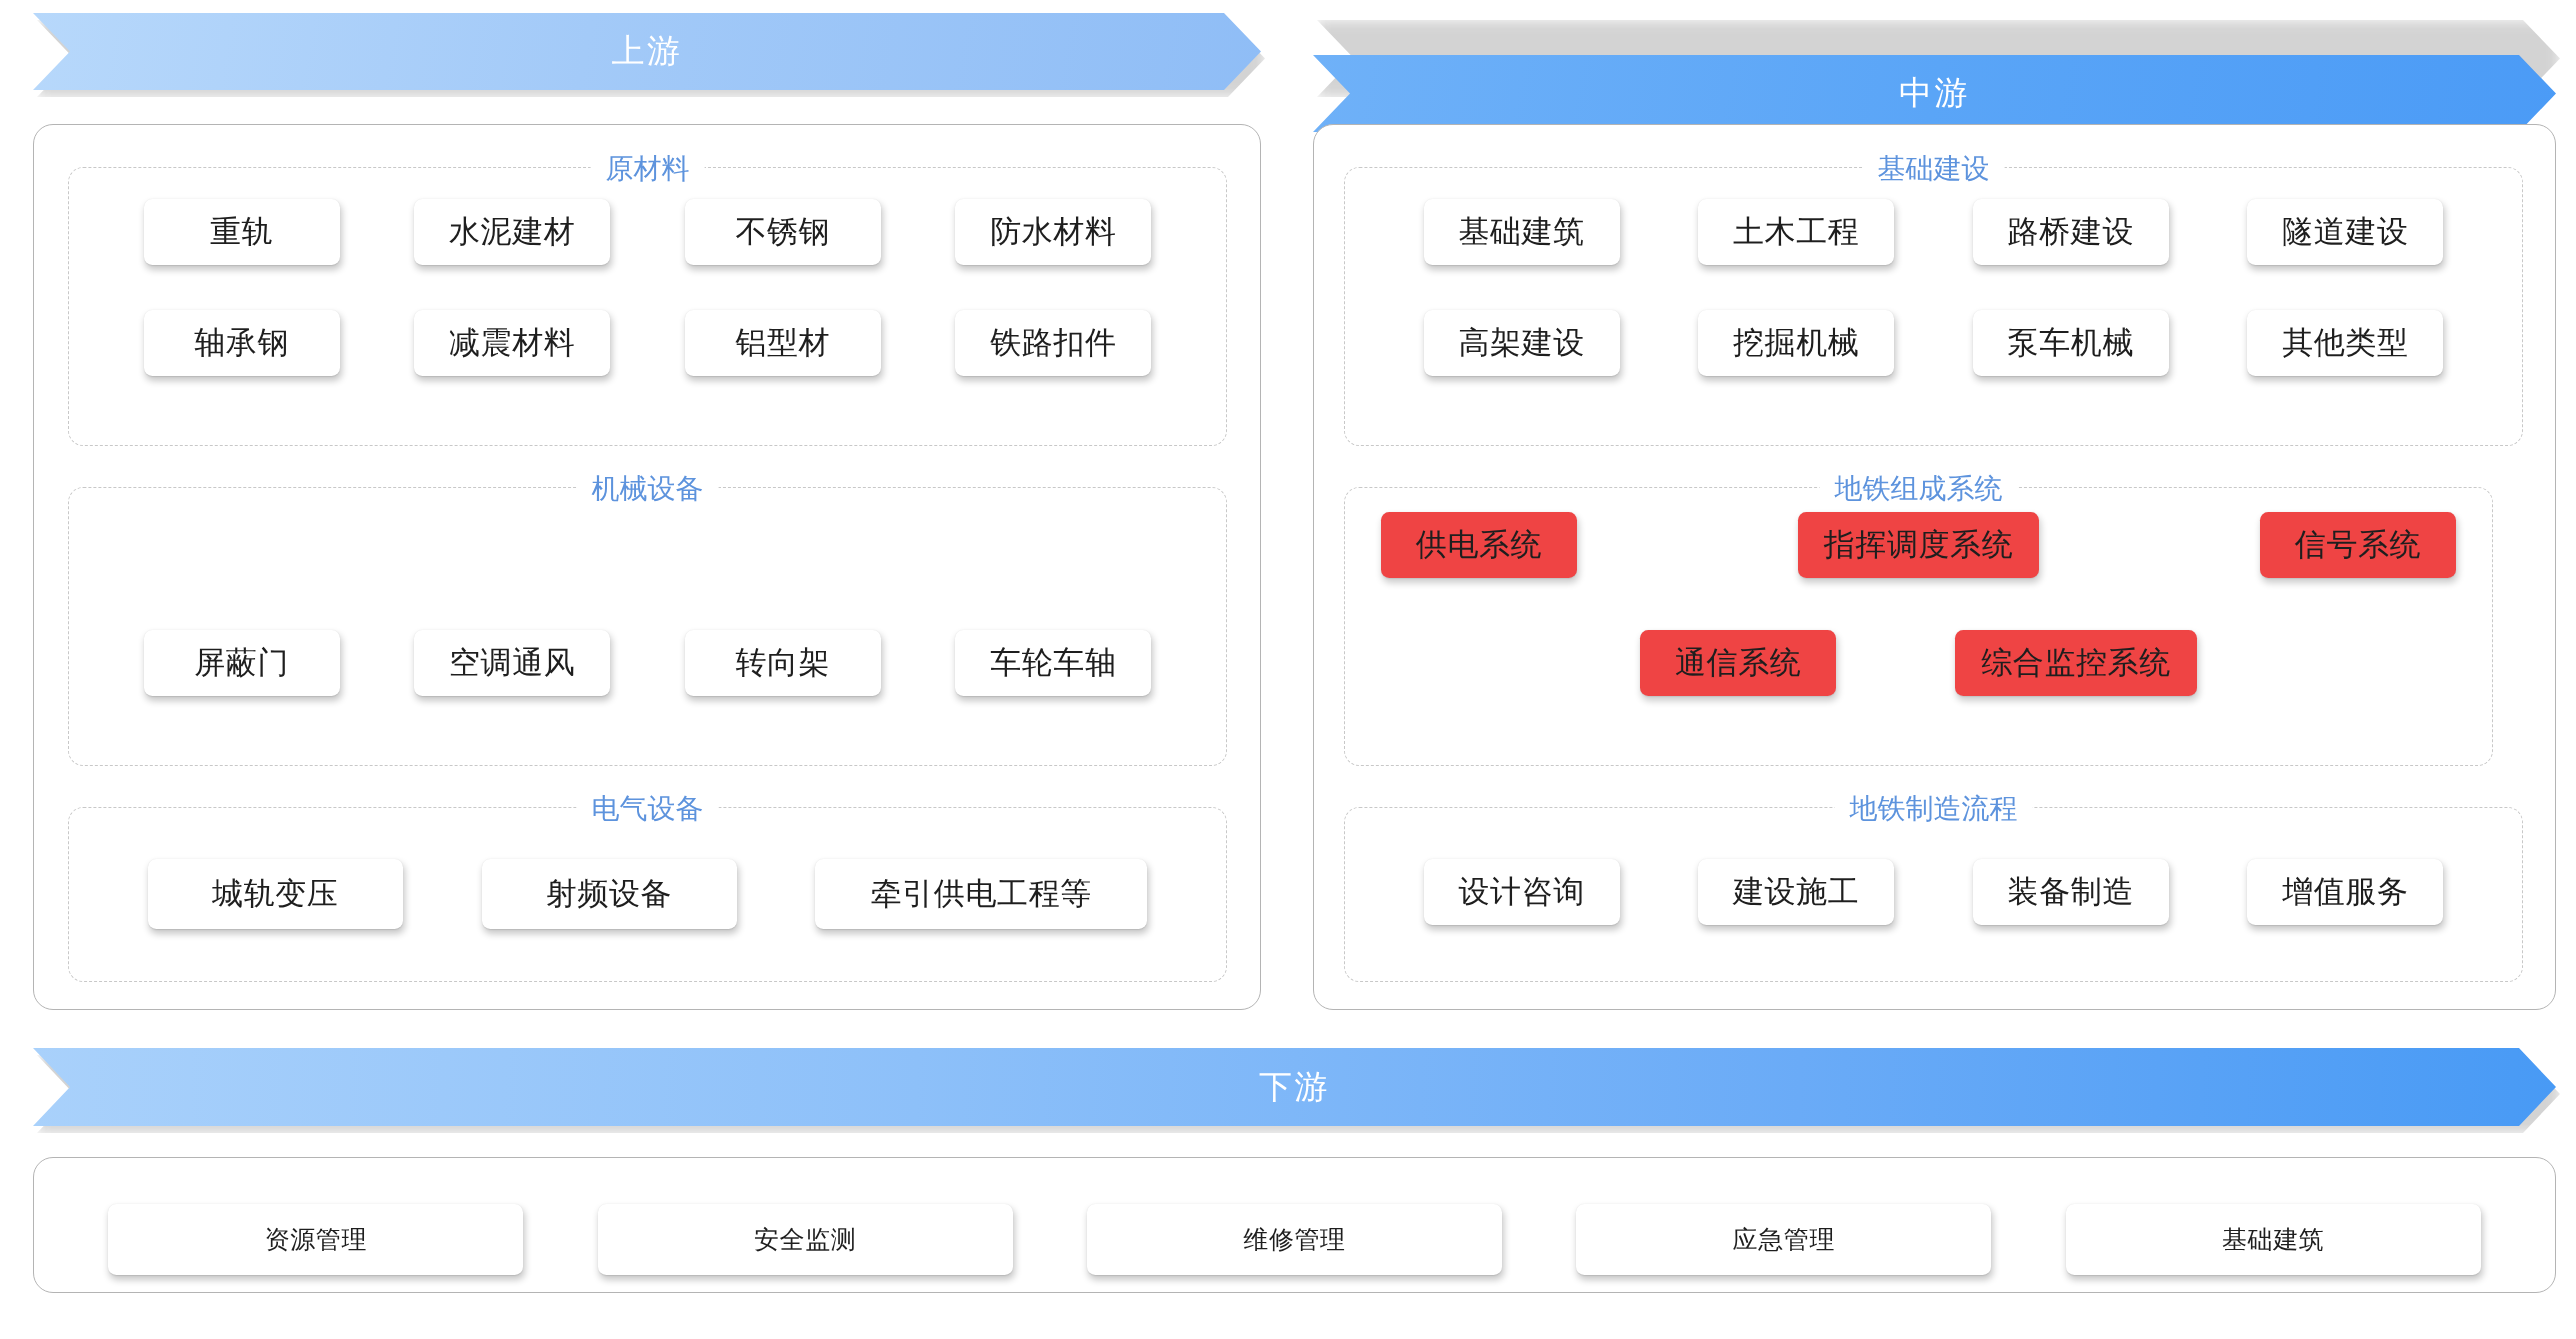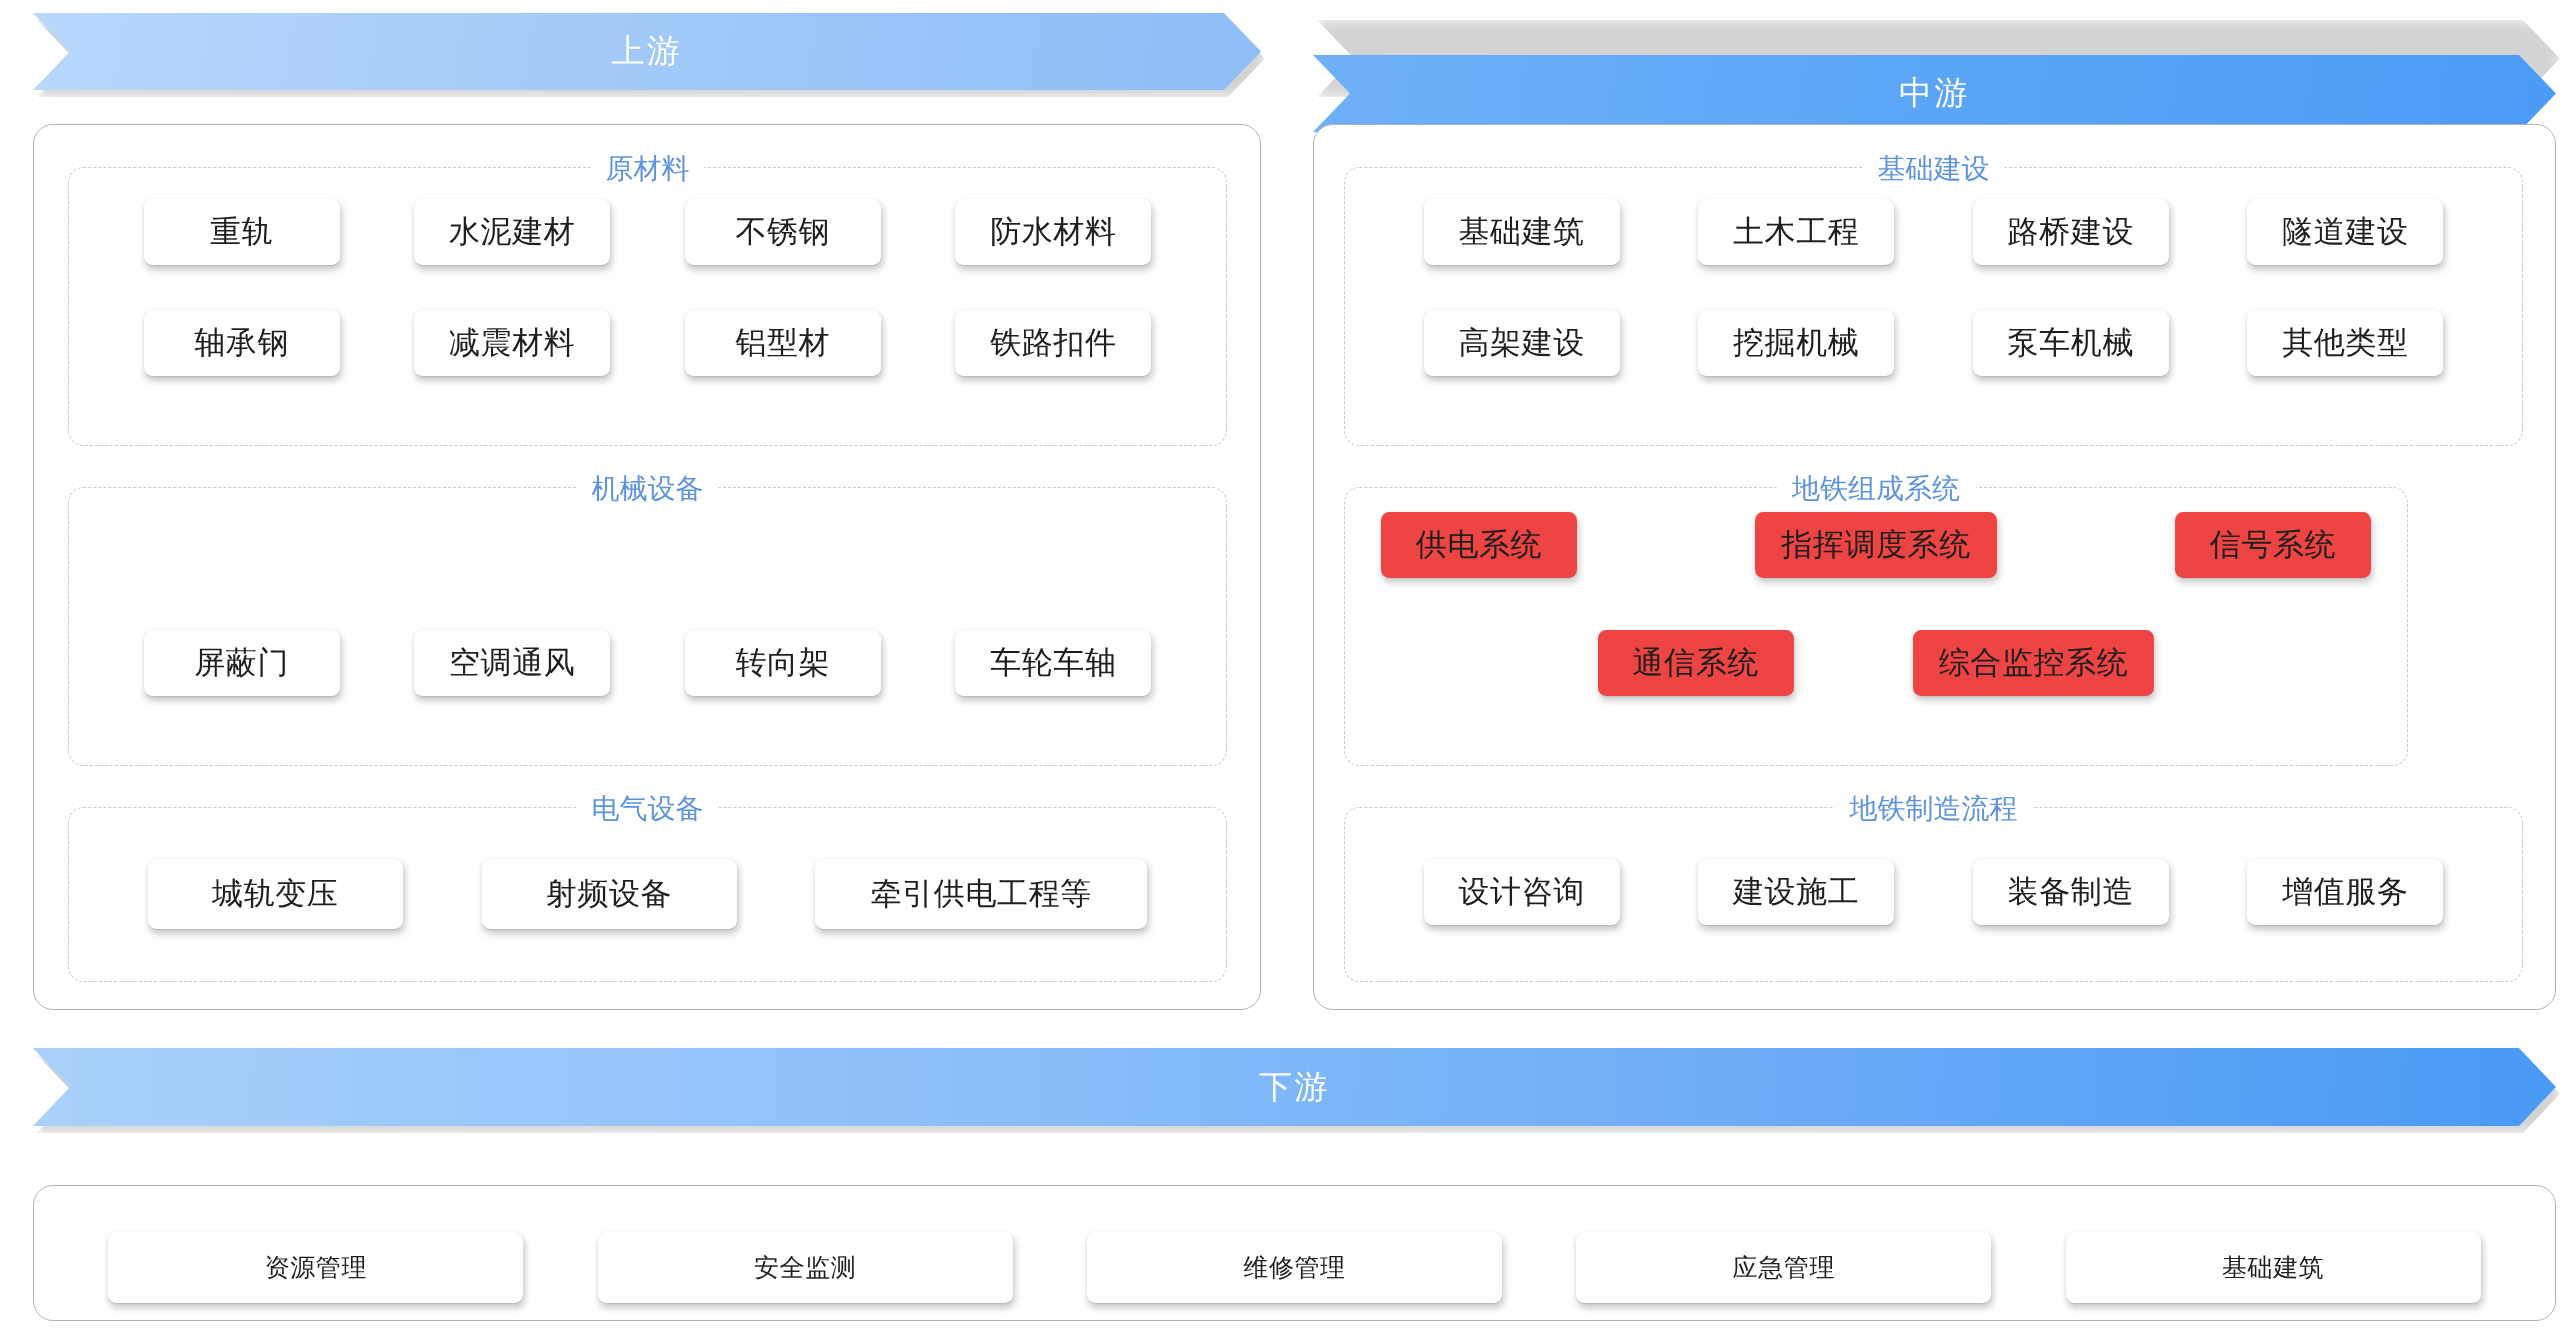--- a/index.html
+++ b/index.html
@@ -53,21 +53,21 @@
 
   
   .panel {
     position: absolute;
     border: 1.8px solid #b4b4b4;
     border-radius: 20px;
     background: #ffffff;
   }
   #panel-upstream   { left: 33px;   top: 124px;  width: 1228px; height: 886px; }
   #panel-midstream  { left: 1313px; top: 124px;  width: 1243px; height: 886px; }
-  #panel-downstream { left: 33px;   top: 1157px; width: 2523px; height: 136px; margin-top: 28px; }
+  #panel-downstream { left: 33px;   top: 1157px; width: 2523px; height: 136px; }
 
   
   .group {
     position: absolute;
     border: 1.2px dashed #c8c8c8;
     border-radius: 15.4px;
   }
   .group-legend {
     position: absolute;
     top: -18px;
@@ -79,21 +79,21 @@
     font-size: 28px;
     white-space: nowrap;
   }
 
   
   #grp-raw      { left: 68px; top: 167px;  width: 1159px; height: 279px; }
   #grp-mech     { left: 68px; top: 487px;  width: 1159px; height: 279px; }
   #grp-elec     { left: 68px; top: 807px; width: 1159px; height: 175px; }
   
   #grp-infra    { left: 1344px; top: 167px;  width: 1179px; height: 279px; }
-  #grp-systems  { left: 1344px; top: 487px;  width: 1064px; height: 279px; }
+  #grp-systems  { left: 1344px; top: 487px;  width: 1149px; height: 279px; }
   #grp-process  { left: 1344px; top: 807px; width: 1179px; height: 175px; }
 
   
   .row {
     position: absolute;
     left: 0;
     width: 100%;
     display: flex;
     align-items: center;
   }

